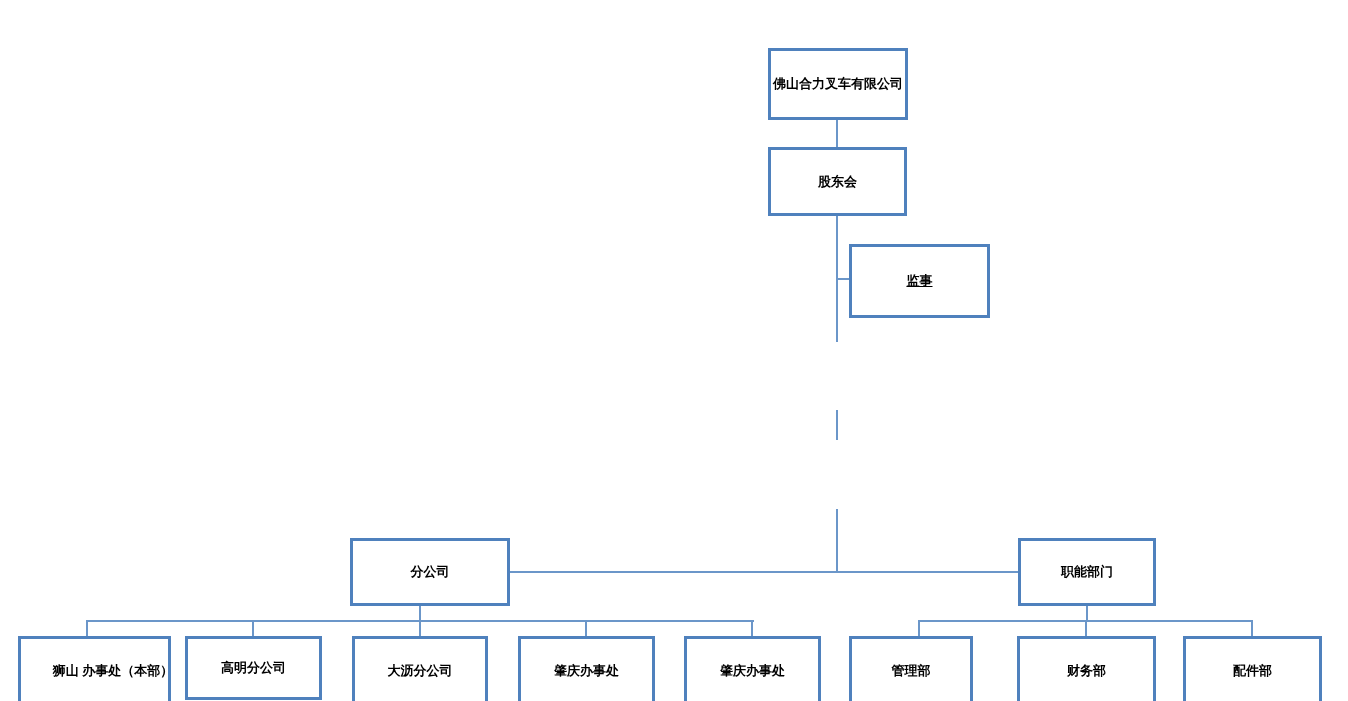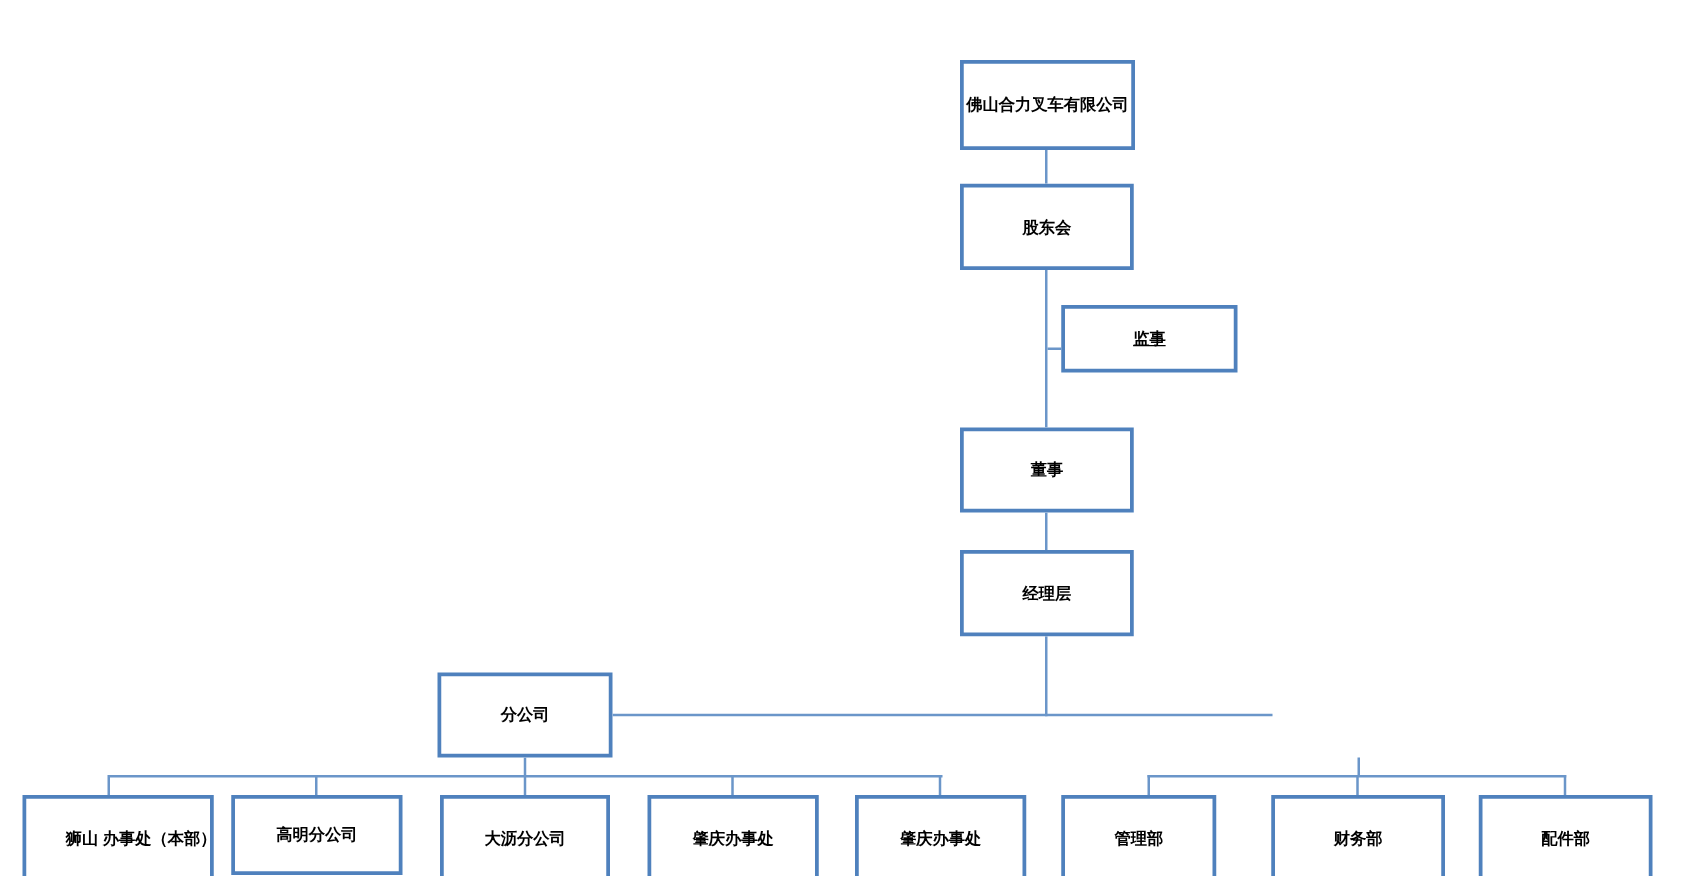--- a/index.html
+++ b/index.html
@@ -68,36 +68,33 @@
   <div class="conn" style="left:1251px; top:594px; width:2px;   height:16px;"></div>
 
   <div class="node" style="left:768px; top:22px;  width:140px; height:72px;">
     <span class="node-label">佛山合力叉车有限公司</span>
   </div>
 
   <div class="node" style="left:768px; top:121px; width:139px; height:69px;">
     <span class="node-label">股东会</span>
   </div>
 
-  <div class="node" style="left:849px; top:218px; width:141px; height:54px;text-decoration:underline;">
+  <div class="node" style="left:849px; top:218px; width:141px; height:74px;text-decoration:underline;">
     <span class="node-label">监事</span>
   </div>
 
-  <div class="node" style="left:768px; top:316px; width:139px; height:68px;">
-    <span class="node-label">董事</span>
-  </div>
 
-  <div class="node" style="left:768px; top:414px; width:139px; height:69px;">
-    <span class="node-label">经理层</span>
-  </div>
 
-  <div class="node" style="left:350px; top:512px; width:140px; height:68px;">
+  <div class="node" style="left:350px; top:512px; width:160px; height:68px;">
     <span class="node-label">分公司</span>
   </div>
 
+  <div class="node" style="left:1018px; top:512px; width:138px; height:68px;">
+    <span class="node-label">职能部门</span>
+  </div>
 
   <div class="node" style="left:18px; top:610px; width:153px; height:69px;padding-left:37px;">
     <span class="node-label">狮山 办事处（本部）</span>
   </div>
 
   <div class="node" style="left:185px; top:610px; width:137px; height:64px;">
     <span class="node-label">高明分公司</span>
   </div>
 
   <div class="node" style="left:352px; top:610px; width:136px; height:69px;">

